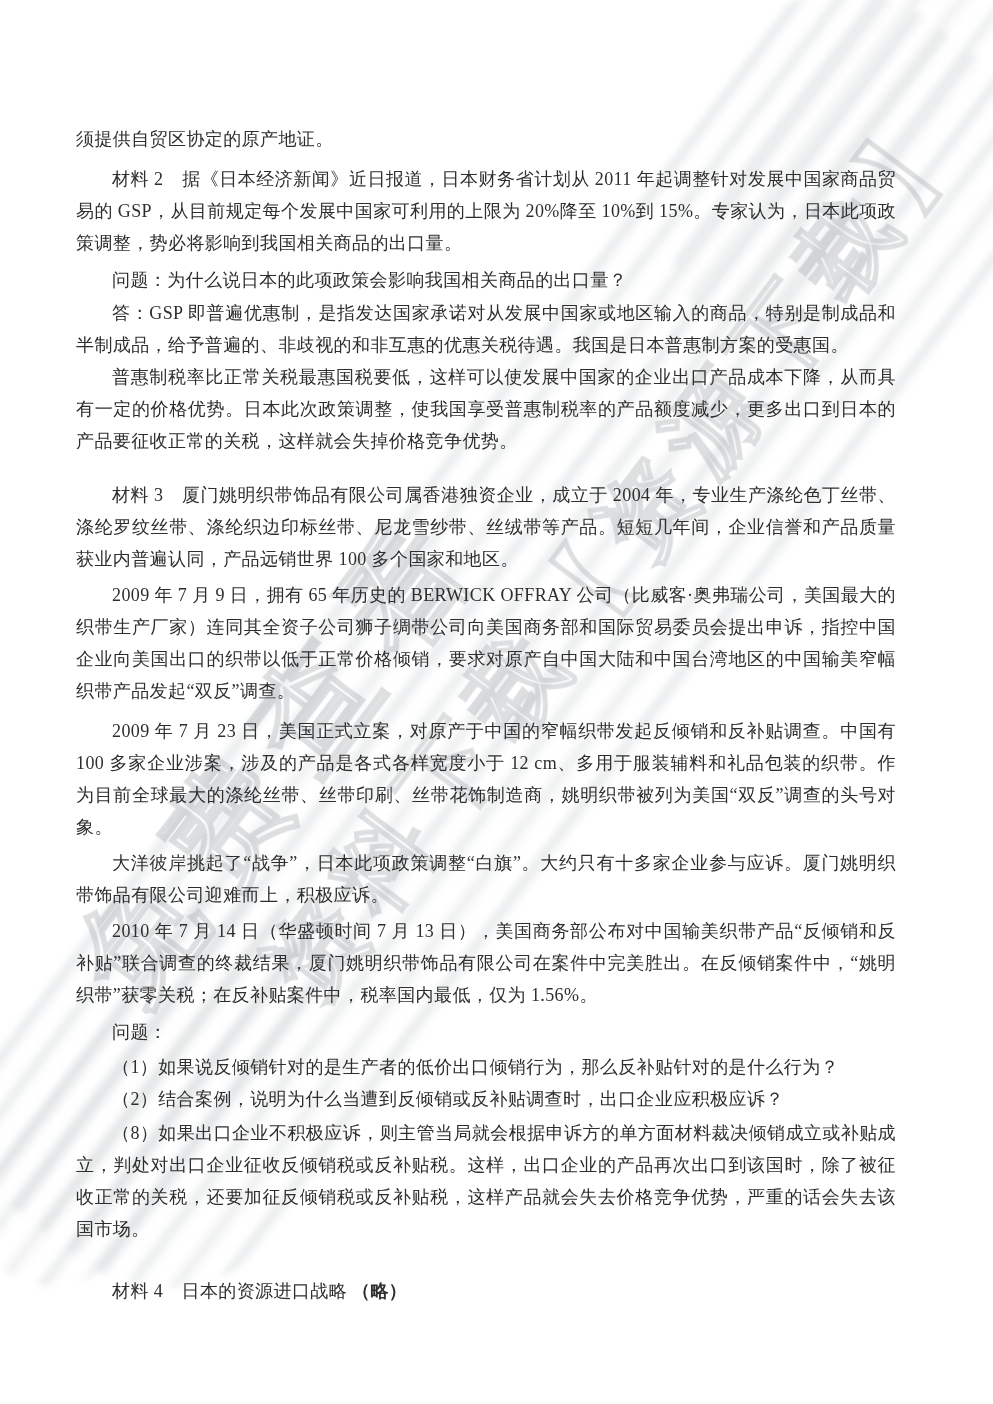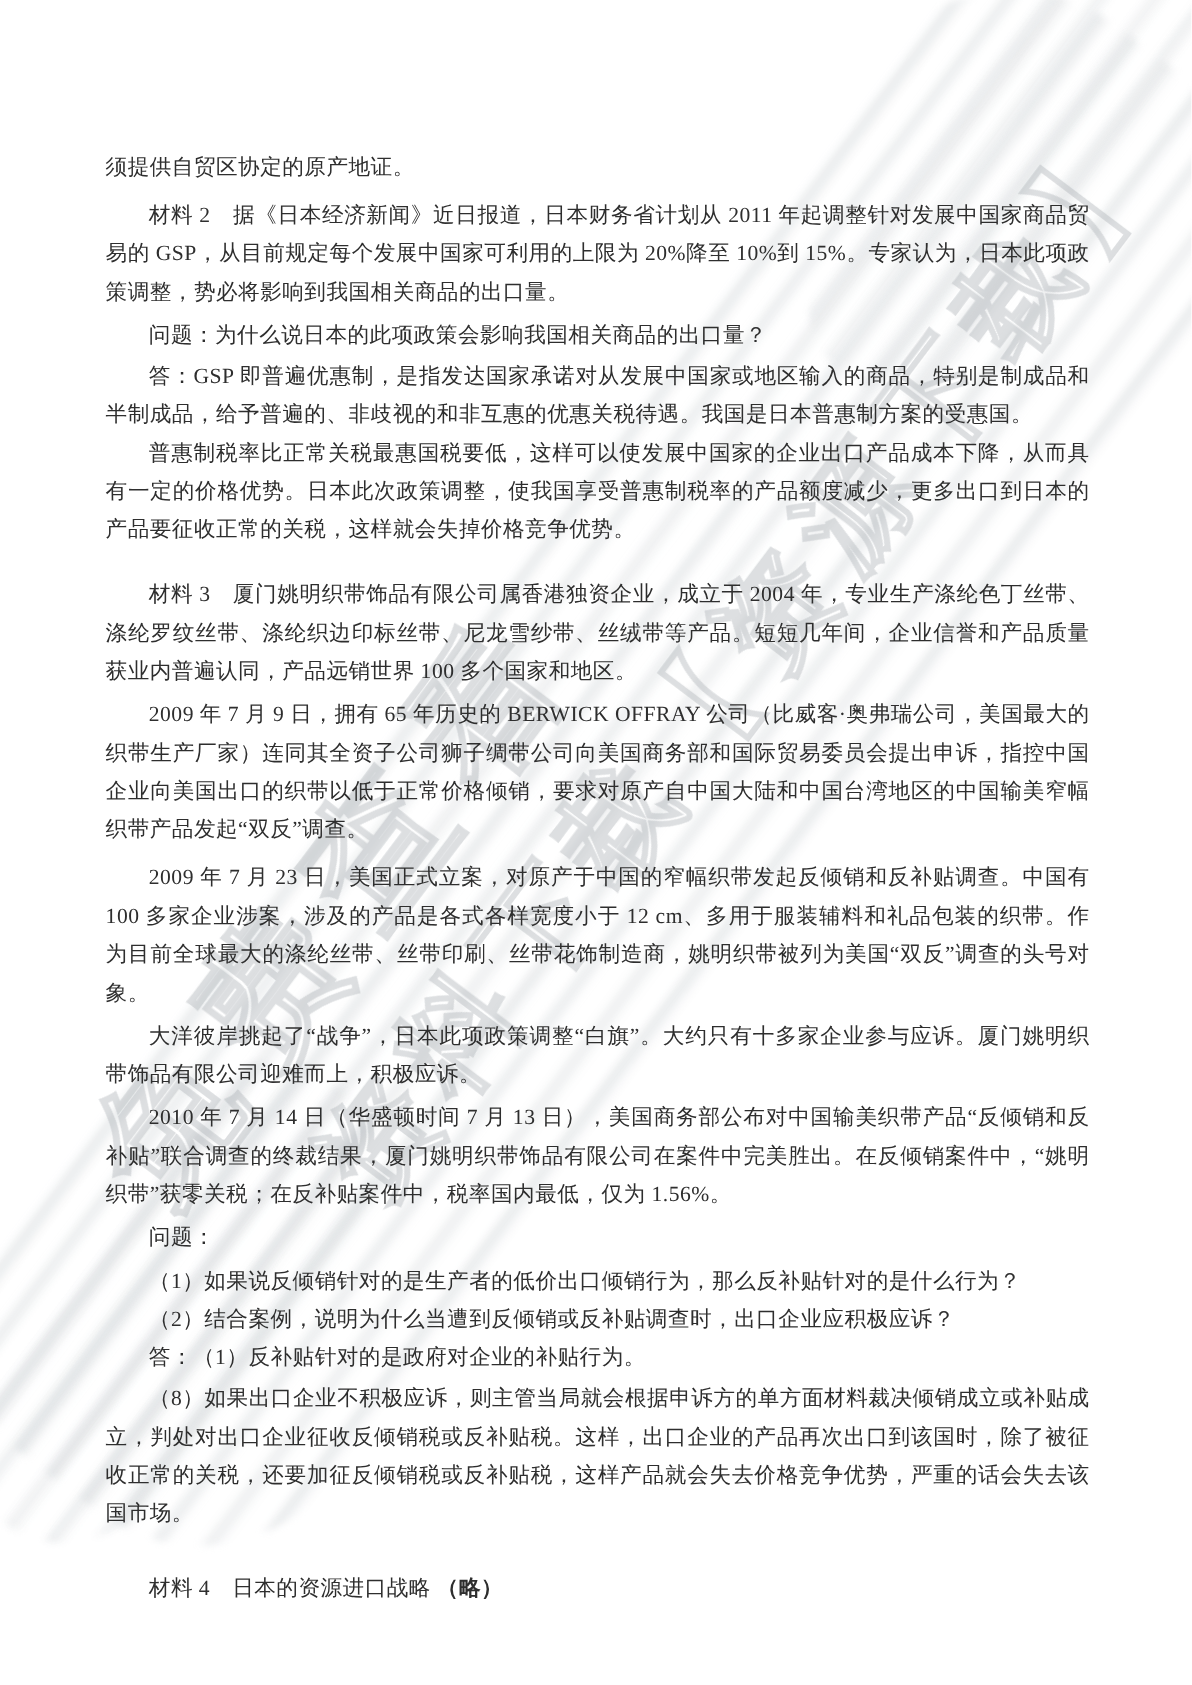--- a/index.html
+++ b/index.html
@@ -67,21 +67,21 @@
     letter-spacing: 14px;
     left: 620px;
     top: 550px;
     transform: translate(-50%, -50%) rotate(-53deg);
   }
 
   
   .content {
     position: absolute;
     z-index: 1;
-    left: 88px;
+    left: 76px;
     top: 123px;
     width: 820px;
     color: #2e2e2e;
     font-size: 18px;
   }
   .content p {
     margin: 0;
     line-height: 32px;
     text-align: justify;
     text-indent: 2em;
@@ -116,20 +116,19 @@
     <p>答：GSP 即普遍优惠制，是指发达国家承诺对从发展中国家或地区输入的商品，特别是制成品和半制成品，给予普遍的、非歧视的和非互惠的优惠关税待遇。我国是日本普惠制方案的受惠国。</p>
     <p>普惠制税率比正常关税最惠国税要低，这样可以使发展中国家的企业出口产品成本下降，从而具有一定的价格优势。日本此次政策调整，使我国享受普惠制税率的产品额度减少，更多出口到日本的产品要征收正常的关税，这样就会失掉价格竞争优势。</p>
     <p class="mt22">材料 3　厦门姚明织带饰品有限公司属香港独资企业，成立于 2004 年，专业生产涤纶色丁丝带、涤纶罗纹丝带、涤纶织边印标丝带、尼龙雪纱带、丝绒带等产品。短短几年间，企业信誉和产品质量获业内普遍认同，产品远销世界 100 多个国家和地区。</p>
     <p class="mt4">2009 年 7 月 9 日，拥有 65 年历史的 BERWICK OFFRAY 公司（比威客·奥弗瑞公司，美国最大的织带生产厂家）连同其全资子公司狮子绸带公司向美国商务部和国际贸易委员会提出申诉，指控中国企业向美国出口的织带以低于正常价格倾销，要求对原产自中国大陆和中国台湾地区的中国输美窄幅织带产品发起“双反”调查。</p>
     <p class="mt8">2009 年 7 月 23 日，美国正式立案，对原产于中国的窄幅织带发起反倾销和反补贴调查。中国有 100 多家企业涉案，涉及的产品是各式各样宽度小于 12 cm、多用于服装辅料和礼品包装的织带。作为目前全球最大的涤纶丝带、丝带印刷、丝带花饰制造商，姚明织带被列为美国“双反”调查的头号对象。</p>
     <p class="mt4">大洋彼岸挑起了“战争”，日本此项政策调整“白旗”。大约只有十多家企业参与应诉。厦门姚明织带饰品有限公司迎难而上，积极应诉。</p>
     <p class="mt4">2010 年 7 月 14 日（华盛顿时间 7 月 13 日），美国商务部公布对中国输美织带产品“反倾销和反补贴”联合调查的终裁结果，厦门姚明织带饰品有限公司在案件中完美胜出。在反倾销案件中，“姚明织带”获零关税；在反补贴案件中，税率国内最低，仅为 1.56%。</p>
     <p class="mt6">问题：</p>
     <p class="mt2">（1）如果说反倾销针对的是生产者的低价出口倾销行为，那么反补贴针对的是什么行为？</p>
     <p>（2）结合案例，说明为什么当遭到反倾销或反补贴调查时，出口企业应积极应诉？</p>
-    <p>答：（1）反补贴针对的是政府对企业的补贴行为。</p>
     <p class="mt2">（8）如果出口企业不积极应诉，则主管当局就会根据申诉方的单方面材料裁决倾销成立或补贴成立，判处对出口企业征收反倾销税或反补贴税。这样，出口企业的产品再次出口到该国时，除了被征收正常的关税，还要加征反倾销税或反补贴税，这样产品就会失去价格竞争优势，严重的话会失去该国市场。</p>
     <p class="mt30">
       <span>材料 4　日本的资源进口战略 </span><span class="bold">（略）</span>
     </p>
   </div>
 
 </div>
 
 </body></html>

